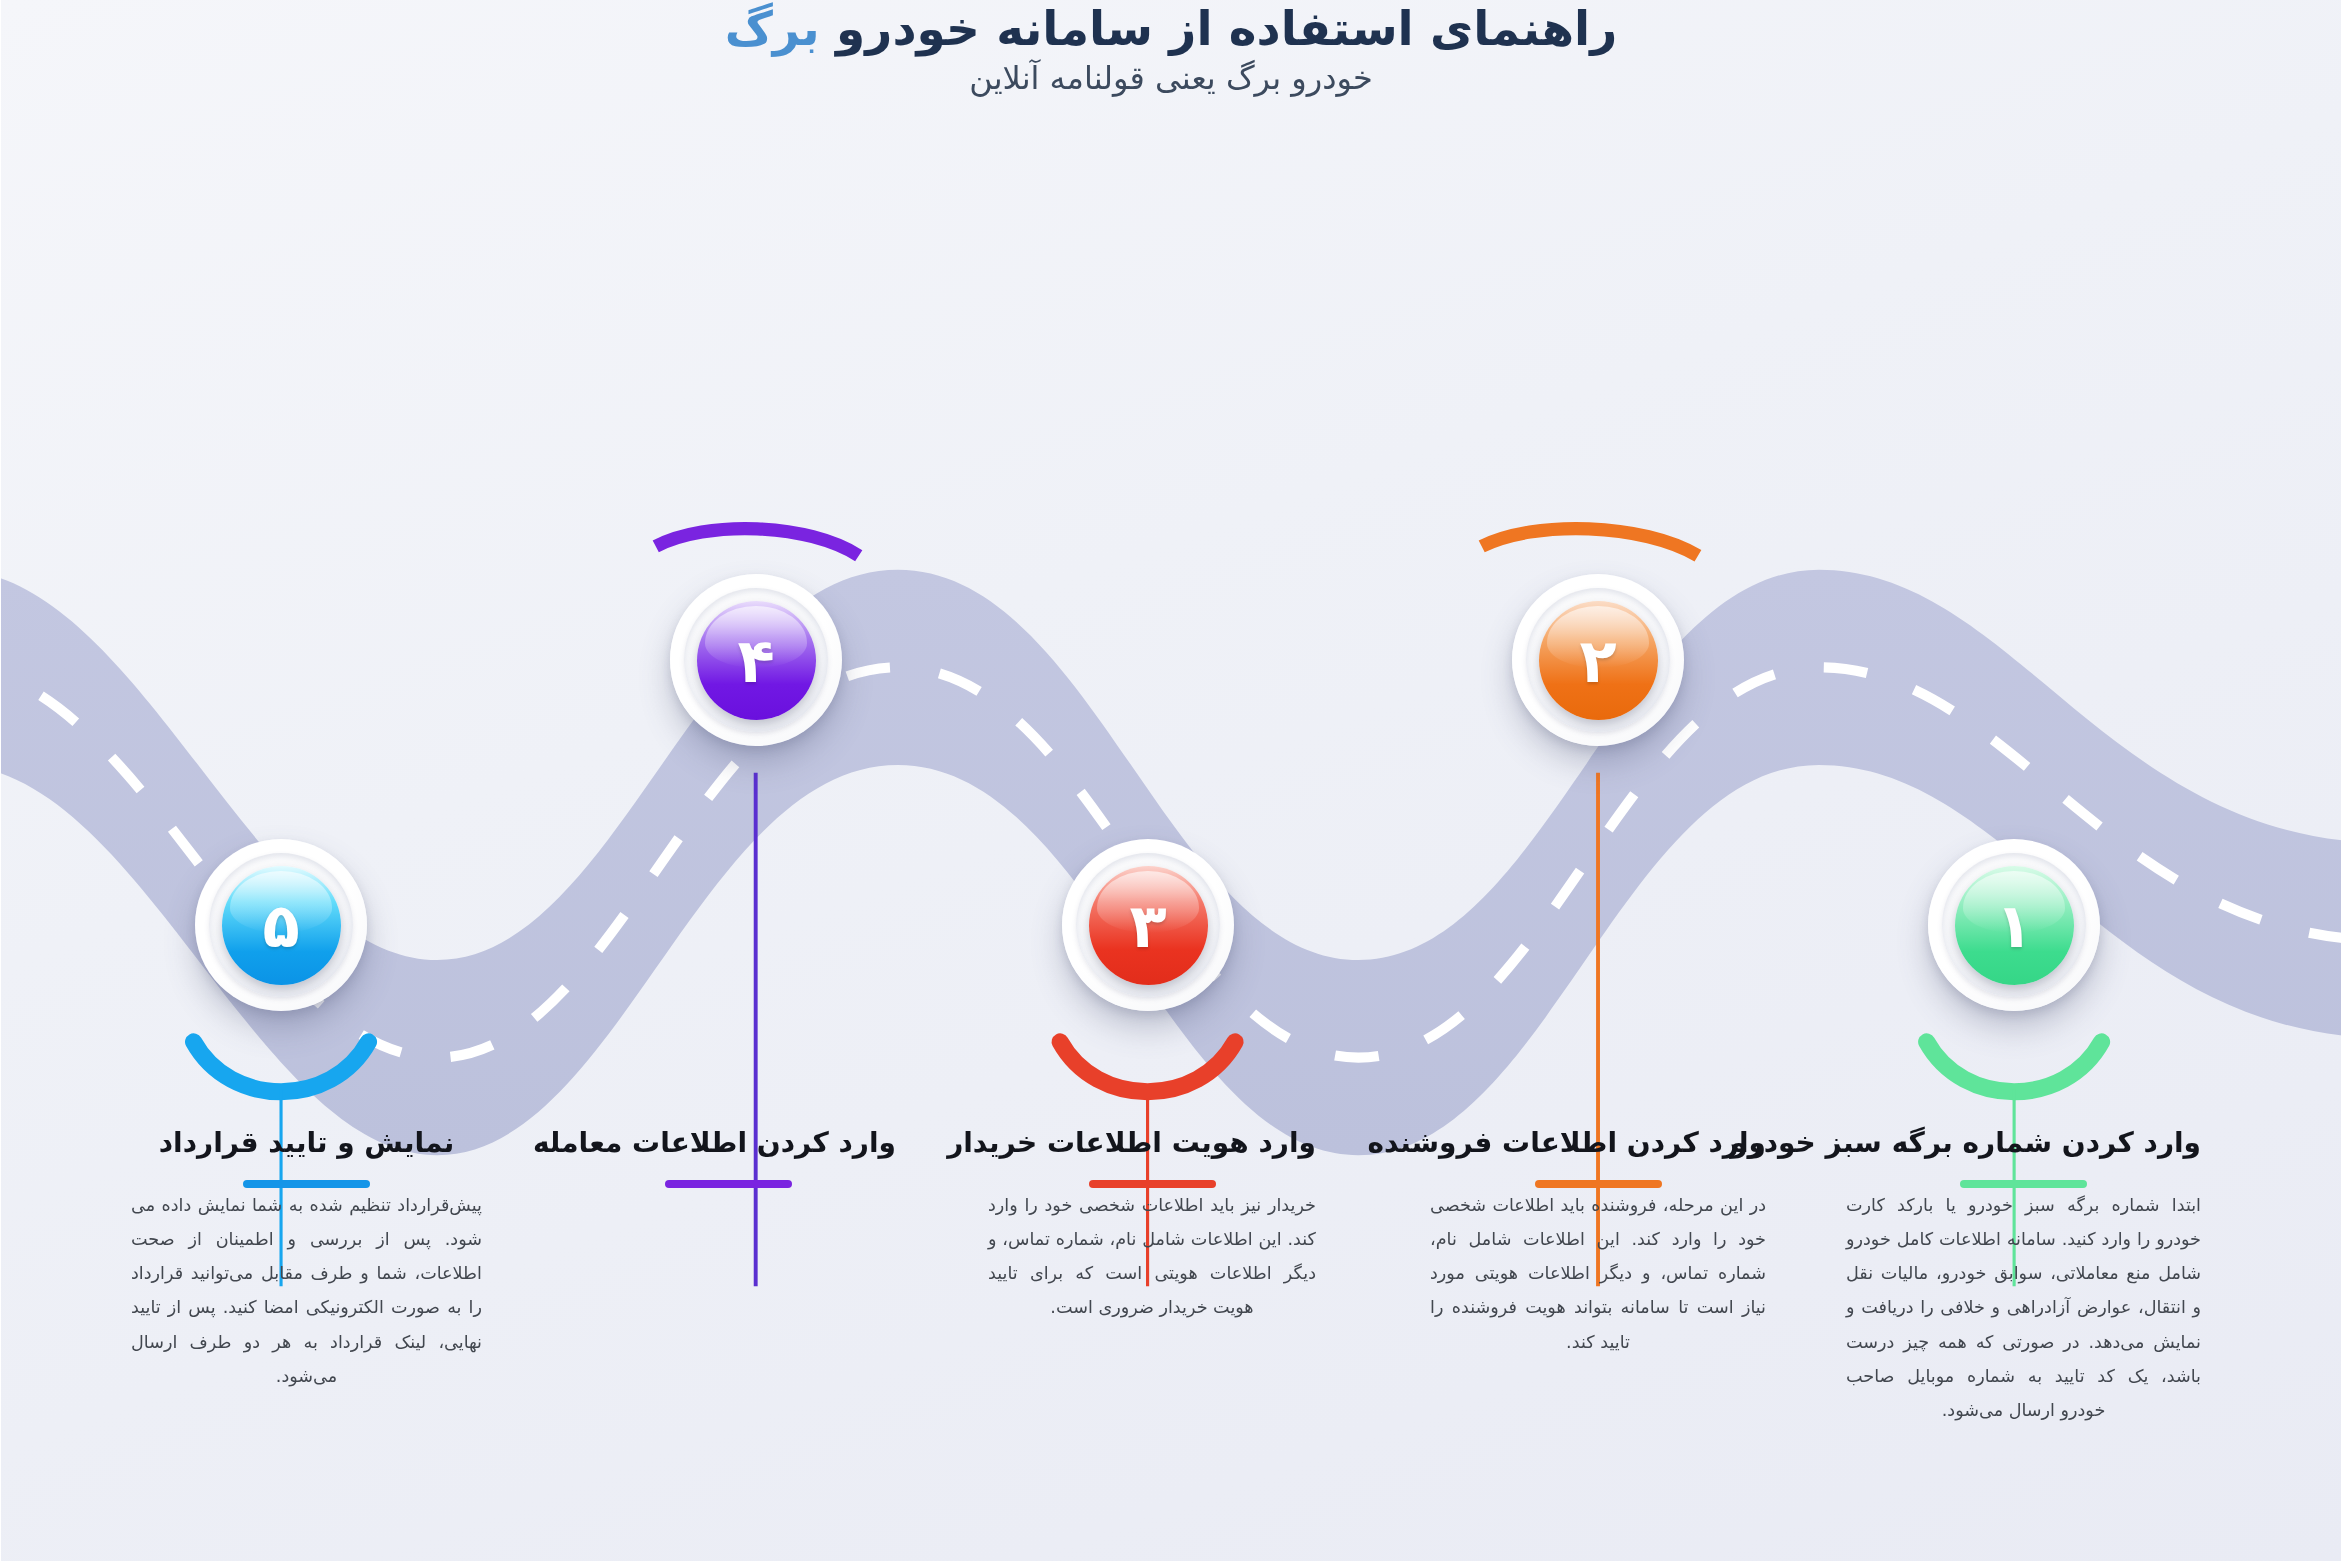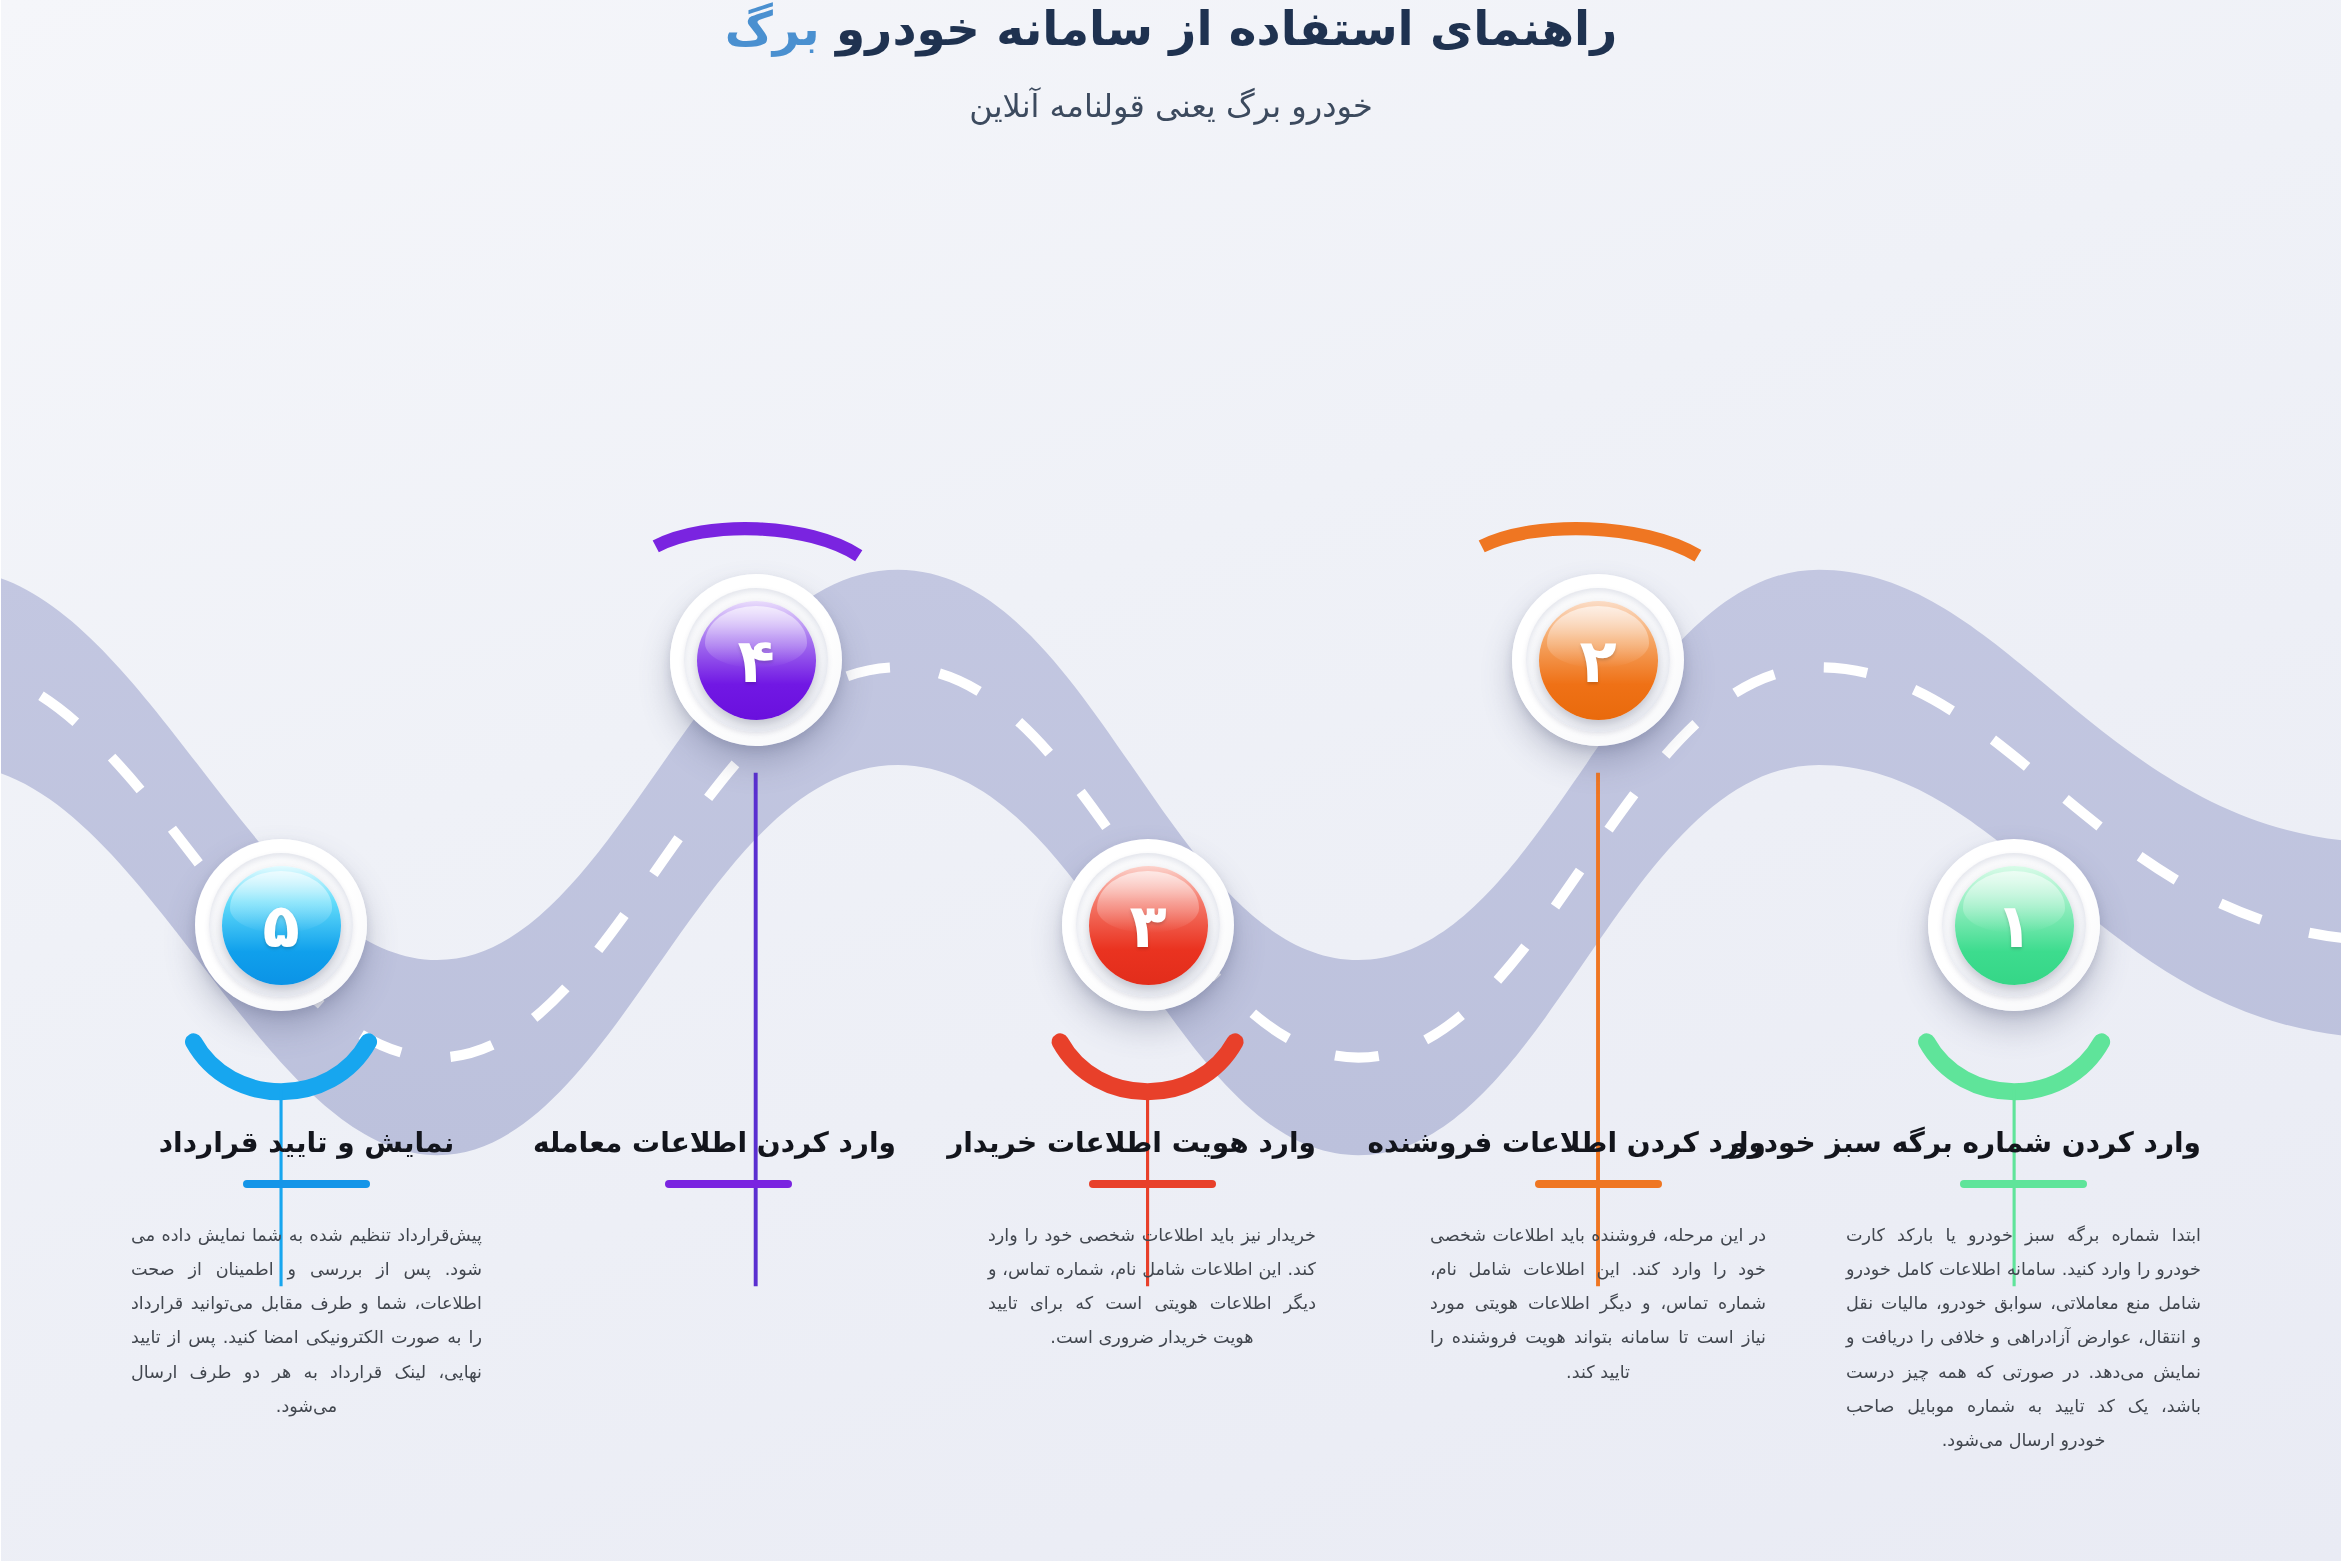--- a/index.html
+++ b/index.html
@@ -18,21 +18,21 @@
     position:absolute; top:0; left:0; width:100%;
     text-align:center; 
     z-index:8;
   }
   .title{
     font-size:47px; font-weight:700; letter-spacing:0px;
     color:#1f3250; line-height:1.25; direction:rtl;
   }
   .title .brand{ color:#4a90d0; }
   .subtitle{
-    margin-top:28px; font-size:32px; font-weight:400; color:#3c4a5e;
+    font-size:32px; font-weight:400; color:#3c4a5e;
     direction:rtl;
     text-align:center;
   }
 
   
   .scene{ position:absolute; inset:0; }
   .road-svg{ position:absolute; top:0; left:0; width:2342px; height:1561px; }
 
   
   .node{
@@ -76,21 +76,20 @@
     text-align:center; direction:rtl;
   }
   .step-title{
     font-size:28px; font-weight:700; color:#13151c; line-height:1.35;
     white-space:nowrap;
   }
   .step-rule{
     width:127px; height:7.8px; border-radius:4.7px; margin:18px auto 0;
   }
   .step-body{
-    margin-top:30px;
     font-size:17.6px; line-height:1.95; color:#42474f;
     text-align:justify; text-align-last:center;
     direction:rtl;
   }
 </style>
 </head>
 <body>
 
 <div class="scene">
   <svg class="road-svg" viewBox="0 0 3000 2000" preserveAspectRatio="none">

